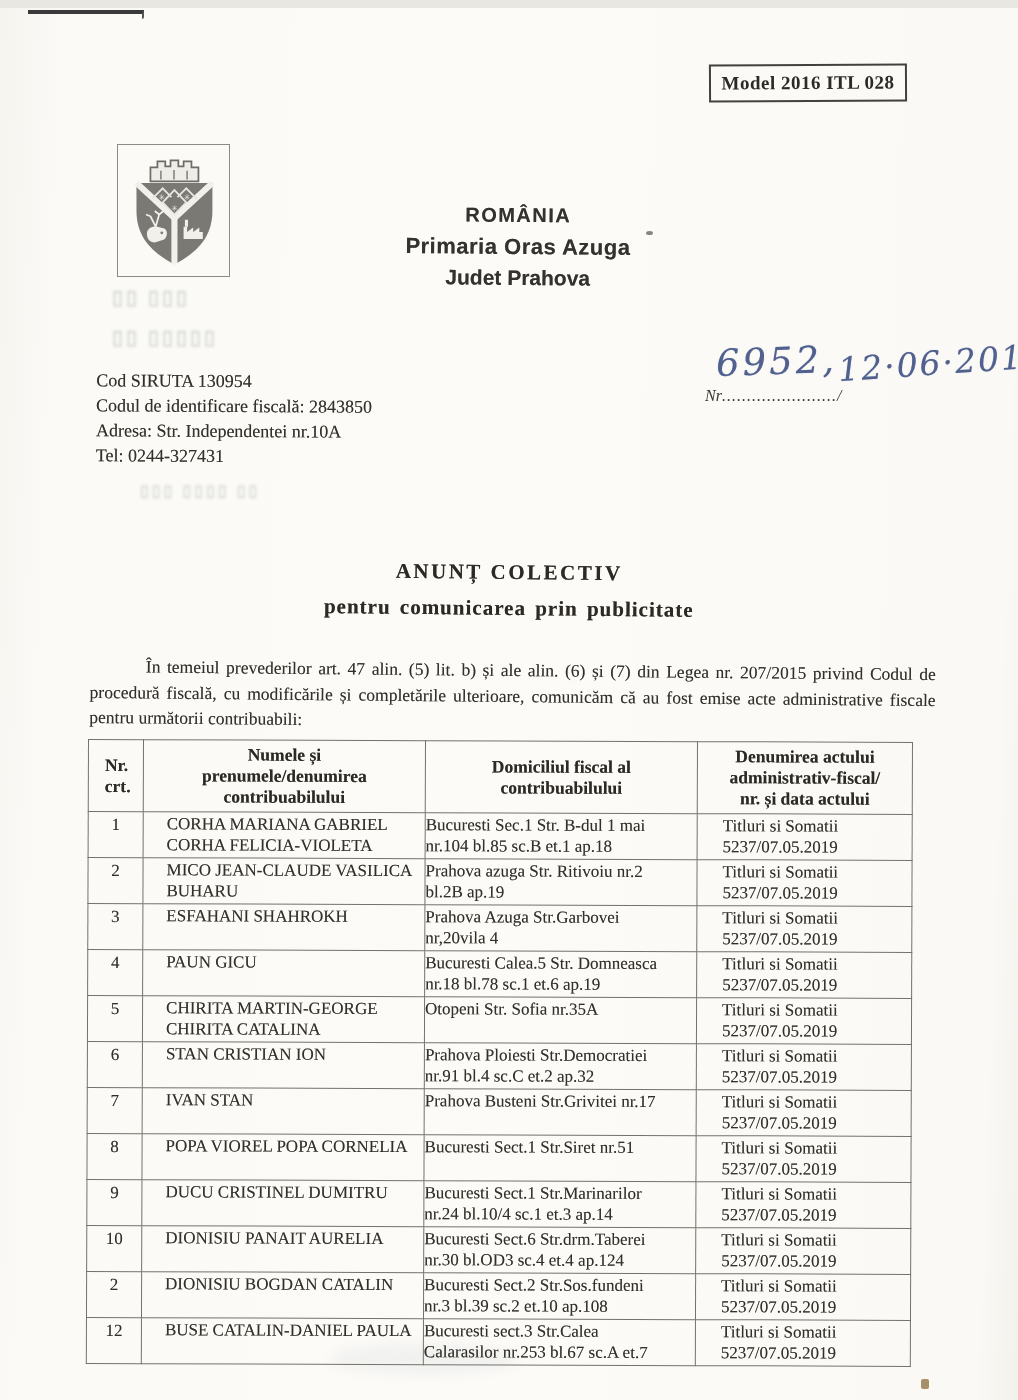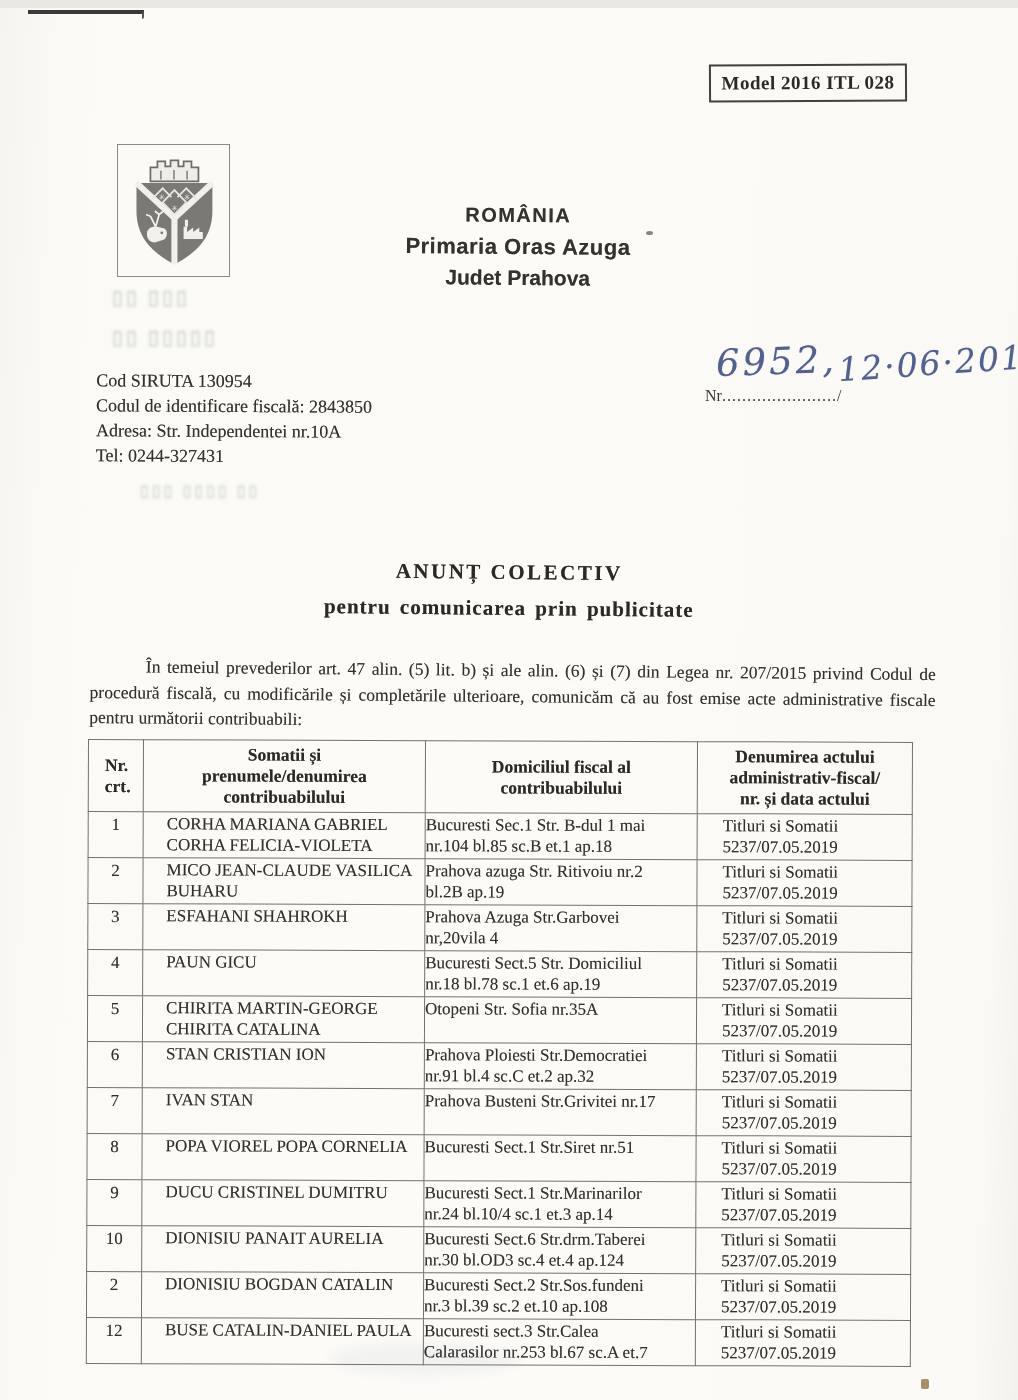--- a/index.html
+++ b/index.html
@@ -39,21 +39,21 @@
   .letterhead .country { font-size:20px; letter-spacing:1.5px; margin-bottom:7px; }
   .letterhead .muni    { font-size:22px; letter-spacing:.5px; margin-bottom:6px; }
   .letterhead .county  { font-size:21px; }
 
   
   .contact { position:absolute; left:96px; top:361px; font-size:18px; line-height:25px;
     color:#33302a; text-shadow:0 0 .5px rgba(55,50,42,.5); transform:rotate(0.3deg); }
 
   
   .registration { position:absolute; left:700px; top:344px; width:310px; height:70px; }
-  .reg-printed { position:absolute; left:5px; top:35px; font-size:16px; color:#3b382f; }
+  .reg-printed { position:absolute; left:5px; top:35px; font-size:16px; color:#3b382f;font-style:italic; }
   .reg-printed .dots { letter-spacing:1px; }
   .hand { font-family:"DejaVu Serif", serif; font-style:italic; text-shadow:0 0 1px rgba(80,95,145,.4); }
   .hand-number { position:absolute; left:16px; top:-12px; font-size:37px; letter-spacing:3px; transform:rotate(-2deg); }
   .hand-date   { position:absolute; left:138px; top:-9px; font-size:33px; letter-spacing:2px; transform:rotate(-4deg); }
 
   
   .doc-title { position:absolute; left:259px; top:552px; width:500px; text-align:center;
     font-weight:bold; color:#2d2a24; transform:rotate(0.6deg);
     text-shadow:0 0 .6px rgba(45,42,36,.6); }
   .doc-title .t1 { font-size:21px; letter-spacing:2.5px; margin-bottom:11px; }
@@ -156,21 +156,21 @@
     <colgroup>
       <col style="width:55px">
         <col style="width:282px">
         <col style="width:272px">
         <col style="width:215px">
     </colgroup>
     <thead>
       <tr>
         <th>Nr.
 crt.</th>
-        <th>Somatii și
+        <th>Numele și
 prenumele/denumirea
 contribuabilului</th>
         <th>Domiciliul fiscal al
 contribuabilului</th>
         <th>Denumirea actului
 administrativ-fiscal/
 nr. și data actului</th>
       </tr>
     </thead>
     <tbody>
@@ -196,21 +196,21 @@
       <td class="c-nr">3</td>
       <td class="c-name">ESFAHANI SHAHROKH</td>
       <td class="c-addr">Prahova Azuga Str.Garbovei
 nr,20vila 4</td>
       <td class="c-act">Titluri si Somatii
 5237/07.05.2019</td>
     </tr>
         <tr>
       <td class="c-nr">4</td>
       <td class="c-name">PAUN GICU</td>
-      <td class="c-addr">Bucuresti Sect.5 Str. Domiciliul
+      <td class="c-addr">Bucuresti Calea.5 Str. Domneasca
 nr.18 bl.78 sc.1 et.6 ap.19</td>
       <td class="c-act">Titluri si Somatii
 5237/07.05.2019</td>
     </tr>
         <tr>
       <td class="c-nr">5</td>
       <td class="c-name">CHIRITA MARTIN-GEORGE
 CHIRITA CATALINA</td>
       <td class="c-addr">Otopeni Str. Sofia nr.35A</td>
       <td class="c-act">Titluri si Somatii

